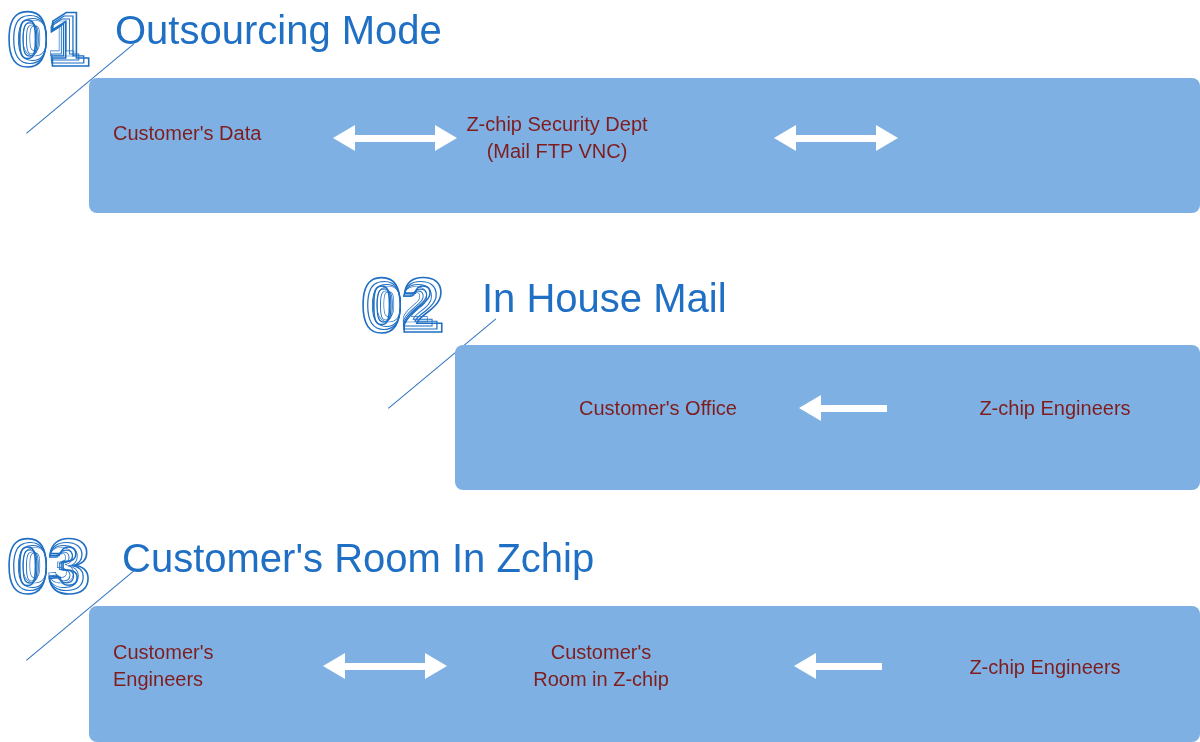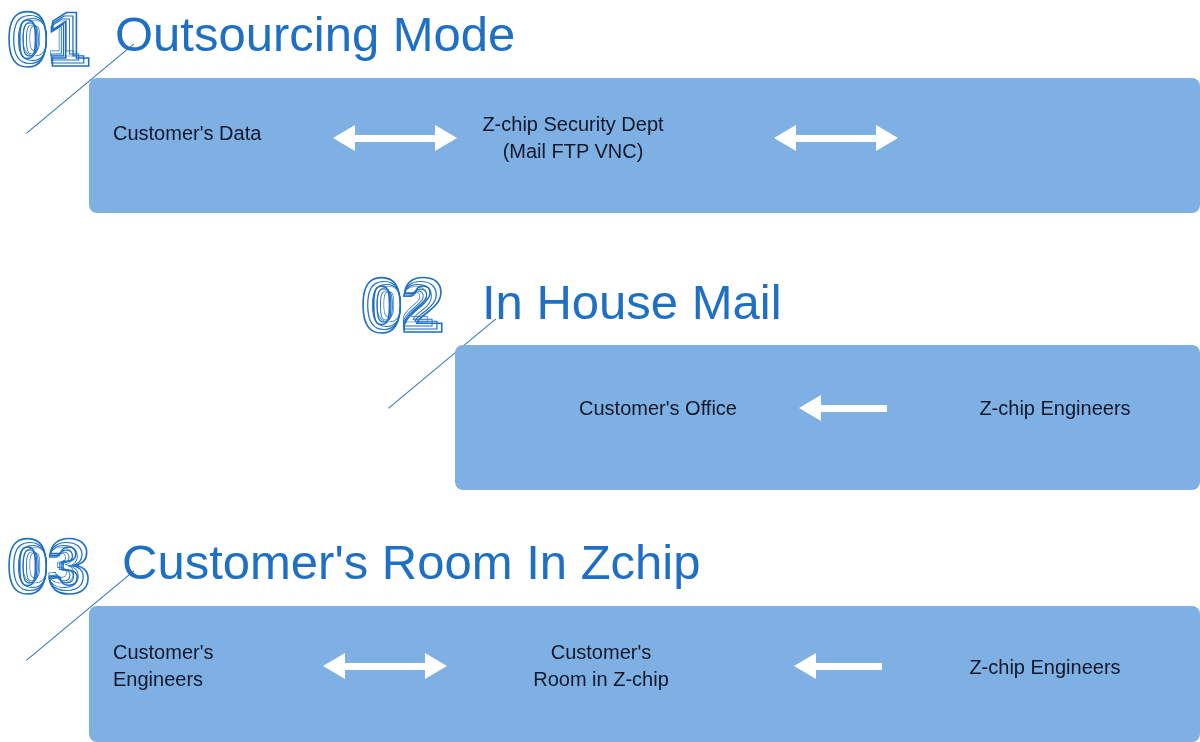--- a/index.html
+++ b/index.html
@@ -35,21 +35,21 @@
     position: absolute;
     left: 0;
     top: 0;
   }
 
   
   .section-title {
     position: absolute;
     font-family: "Liberation Sans", sans-serif;
     font-weight: 400;
-    font-size: 49px;
+    font-size: 40px;
     line-height: 1;
     color: #1f6fc4;
     white-space: nowrap;
   }
 
   
   .connector {
     position: absolute;
     height: 0;
     border-top: 1.4px solid #2f72c0;
@@ -58,21 +58,21 @@
 
   
   .bar {
     position: absolute;
     background: #7fb0e3;
     border-radius: 8px;
   }
 
   .cell {
     position: absolute;
-    color: #0f172a;
+    color: #7f1d1d;
     font-family: "Liberation Sans", sans-serif;
     font-size: 20px;
     line-height: 1.35;
     white-space: pre-line;
   }
   .cell.center { text-align: center; }
   .cell.left   { text-align: left; }
 
   
   .arrow { position: absolute; }
@@ -121,21 +121,21 @@
   <div class="bar" style="left:89px; top:78px; width:1111px; height:135px;">
 
     <div class="cell left" style="left:24px; top:42px; width:240px;">Customer's Data</div>
 
     <div class="arrow" style="left:244px; top:44px; width:124px; height:32px;">
       <div class="head left"></div>
       <div class="shaft" style="left:20px; width:84px;"></div>
       <div class="head right"></div>
     </div>
 
-    <div class="cell center" style="left:336px; top:33px; width:296px;text-align:center;">Z-chip Security Dept
+    <div class="cell center" style="left:320px; top:33px; width:296px;text-align:center;">Z-chip Security Dept
 (Mail FTP VNC)</div>
 
     <div class="arrow" style="left:685px; top:44px; width:124px; height:32px;">
       <div class="head left"></div>
       <div class="shaft" style="left:20px; width:84px;"></div>
       <div class="head right"></div>
     </div>
 
   </div>
 

